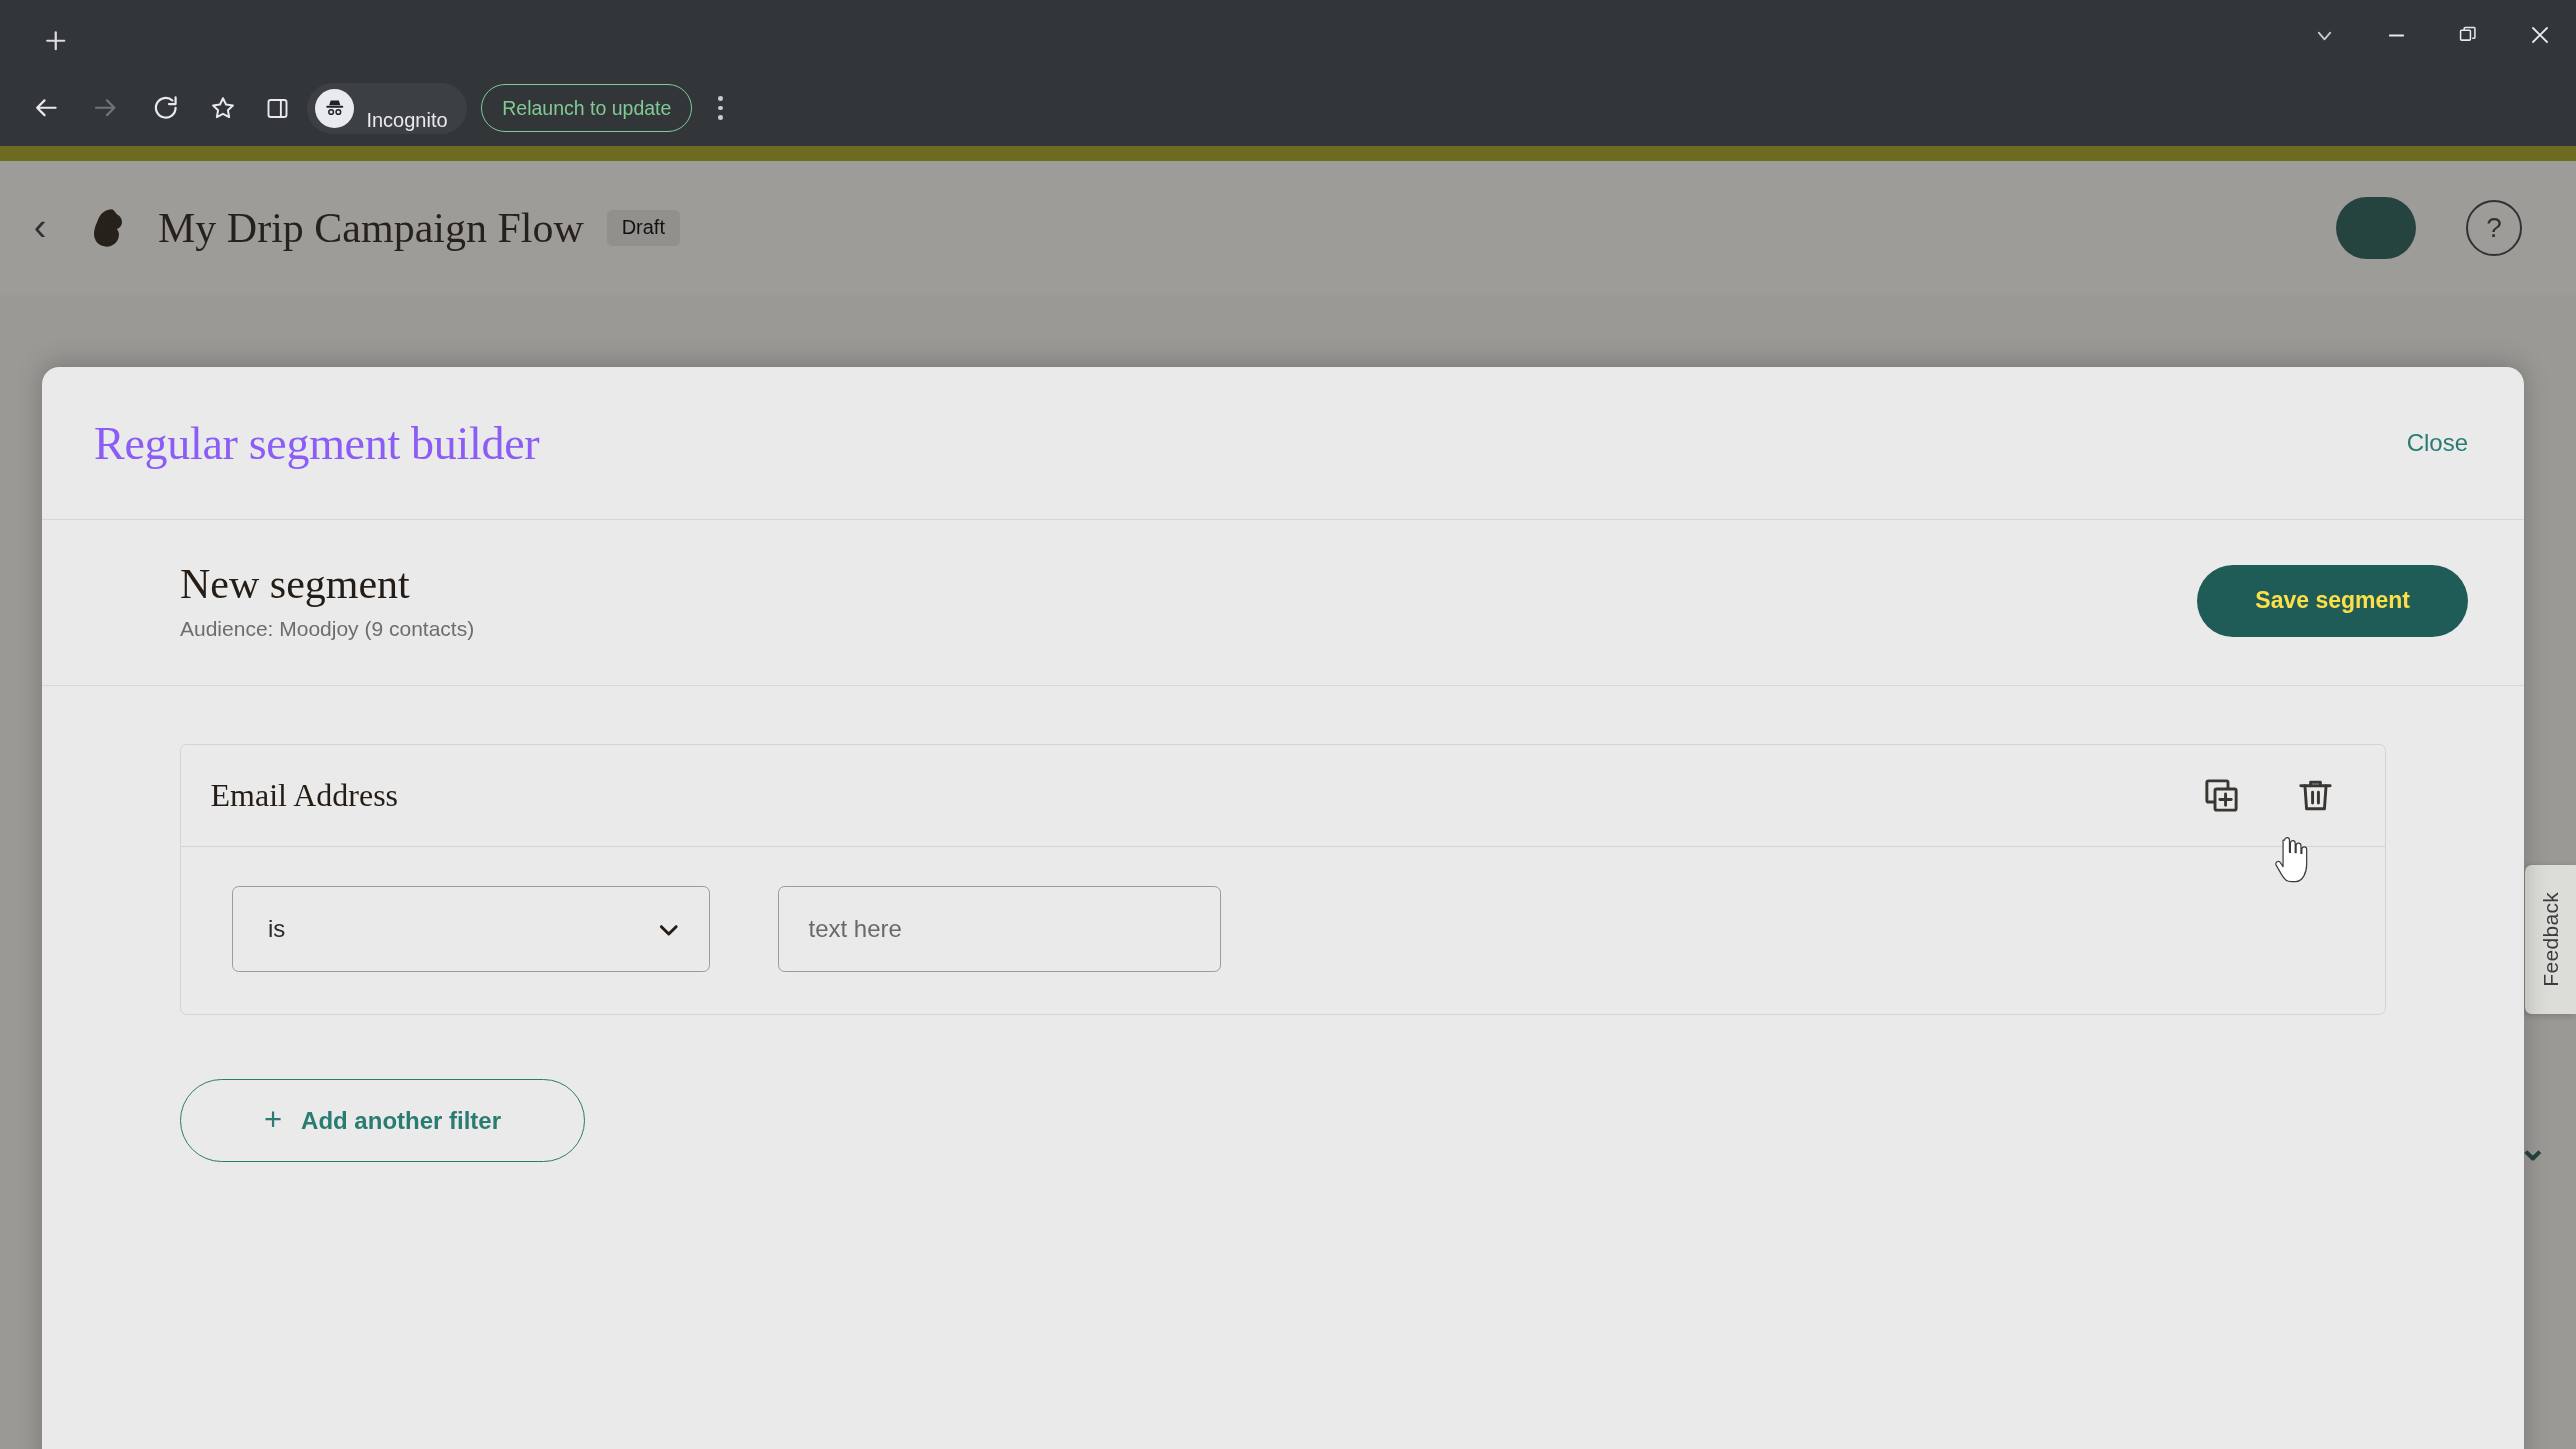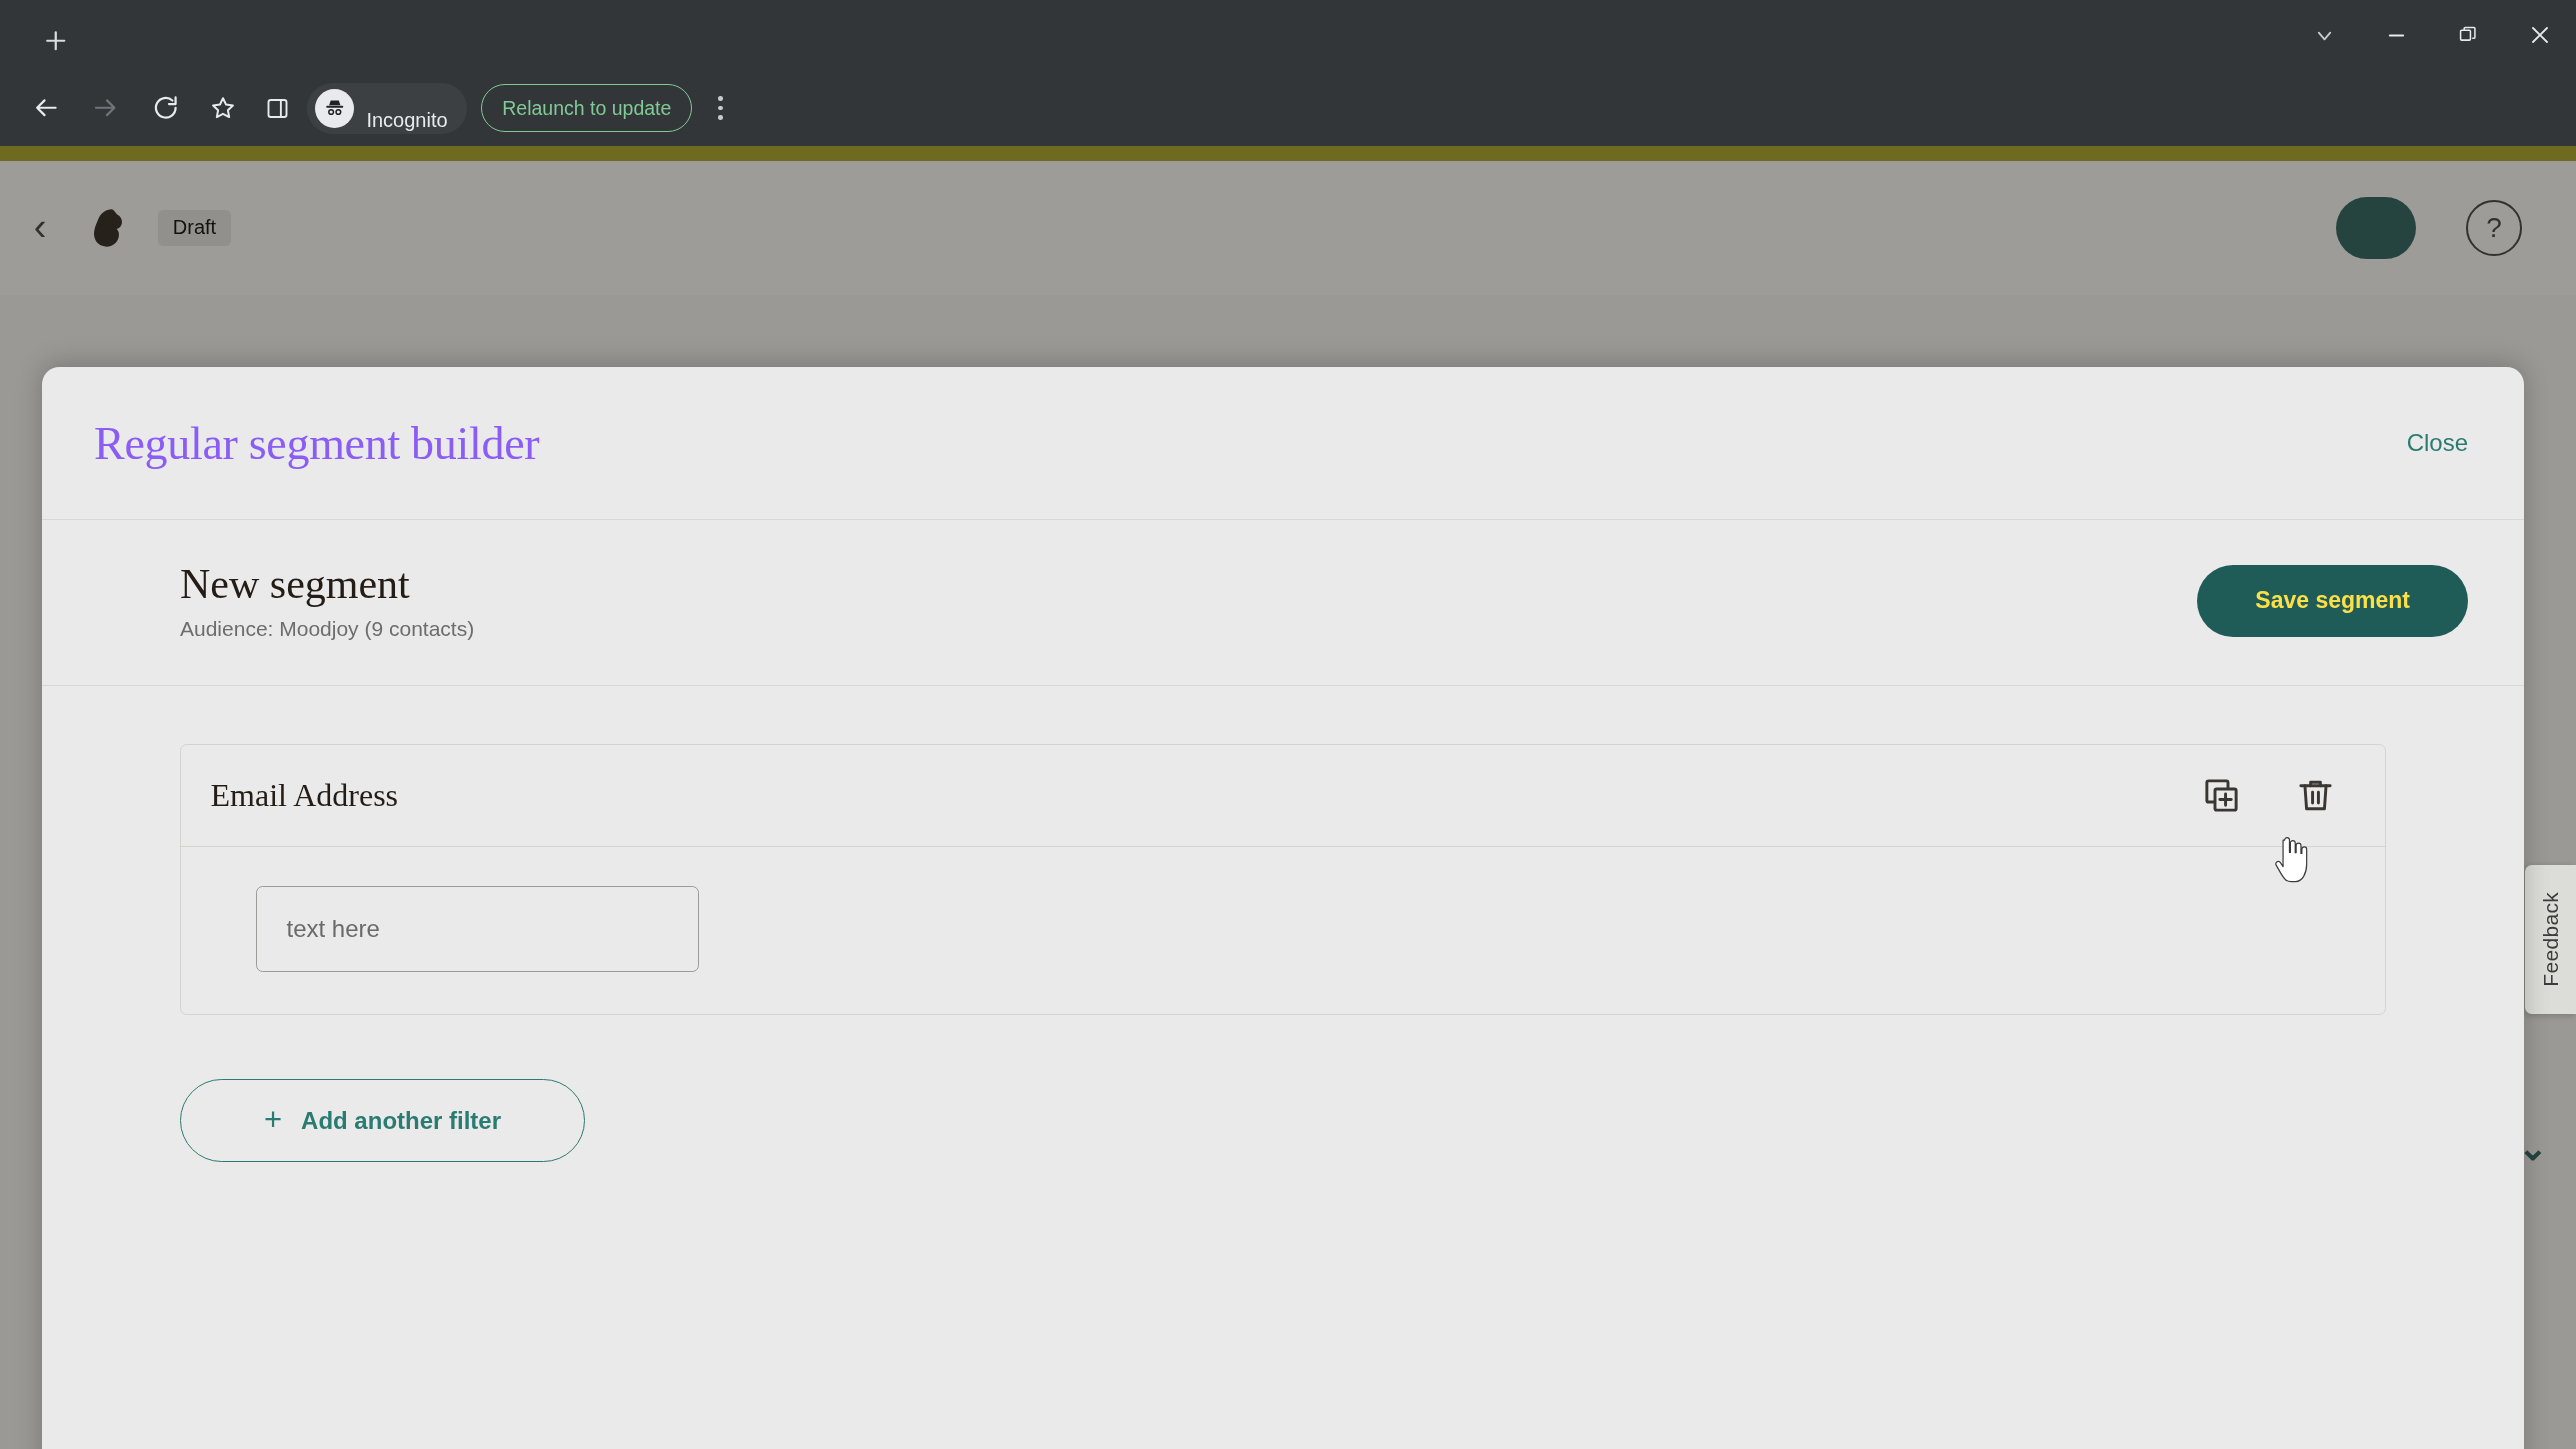--- a/index.html
+++ b/index.html
@@ -272,20 +272,21 @@
 
     <div class="page">
       <div class="page-topbar"></div>
       <div class="page-header">
         <span class="page-back">‹</span>
         <span class="page-logo">
           <svg width="47" height="42" viewBox="0 0 40 36" fill="#241c15">
             <path d="M22 2c-5 0-9.6 3.4-11.6 8.3C8.3 15.5 6 20 7 25.6 8 30.6 12 34 17.5 34c5.3 0 9-3.3 10.3-7.8.8-2.8.2-5.5-1.6-7.3 2.3-.7 4-2.6 4.4-5 .5-3.1-1.2-6-4-7.5C24.9 4.8 23.4 2 22 2z"></path>
           </svg>
         </span>
+        <span class="page-title">My Drip Campaign Flow</span>
         <span class="page-badge">Draft</span>
         <span class="page-spacer"></span>
         <span class="page-cta"></span>
         <span class="page-help">?</span>
       </div>
       <div class="page-body">
         <span class="page-chevron">⌄</span>
       </div>
     </div>
 
@@ -328,20 +329,28 @@
             <span class="head-icon">
               <svg width="39" height="39" viewBox="0 0 24 24" fill="none" stroke="#3a3632" stroke-width="1.8" stroke-linecap="round" stroke-linejoin="round">
                 <path d="M3 6h18"></path>
                 <path d="M9 6V3.8h6V6"></path>
                 <path d="M5.5 6l1 14.2h11L18.5 6"></path>
                 <path d="M10.2 10v6.6 M13.8 10v6.6"></path>
               </svg>
             </span>
           </div>
           <div class="filter-card-body">
+            <div class="select-box">
+              <span class="val">is</span>
+              <span style="display:flex;">
+                <svg width="29.5" height="29.5" viewBox="0 0 24 24">
+                    <path d="M6 9.5l6 6 6-6" stroke="#241c15" stroke-width="2.4" fill="none" stroke-linecap="round" stroke-linejoin="round"></path>
+                  </svg>
+              </span>
+            </div>
             <div class="text-box">
               <span class="ph" title="text here">text here</span>
             </div>
           </div>
         </div>
 
         <div class="add-filter">
           <span class="plus">+</span>
           <span>Add another filter</span>
         </div>

